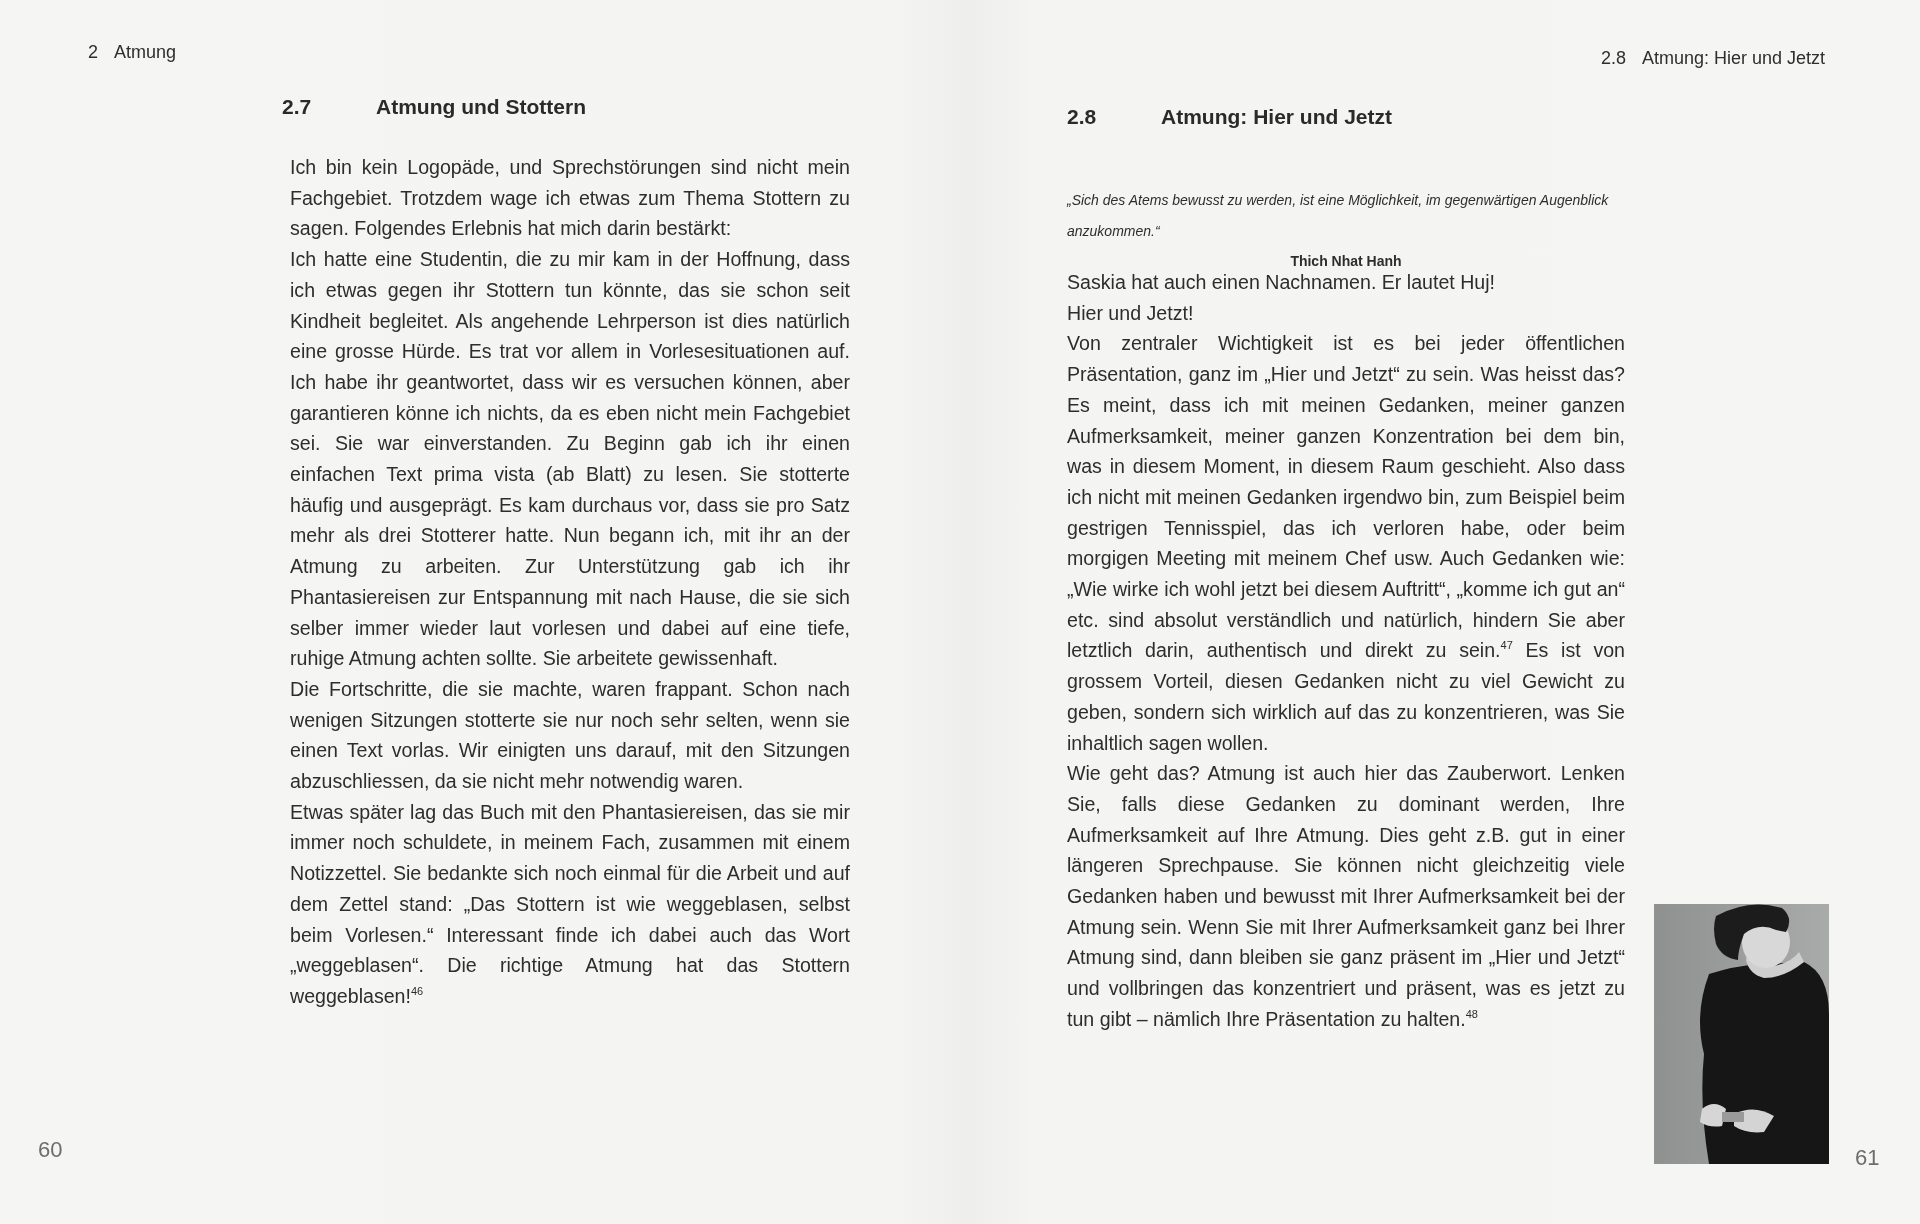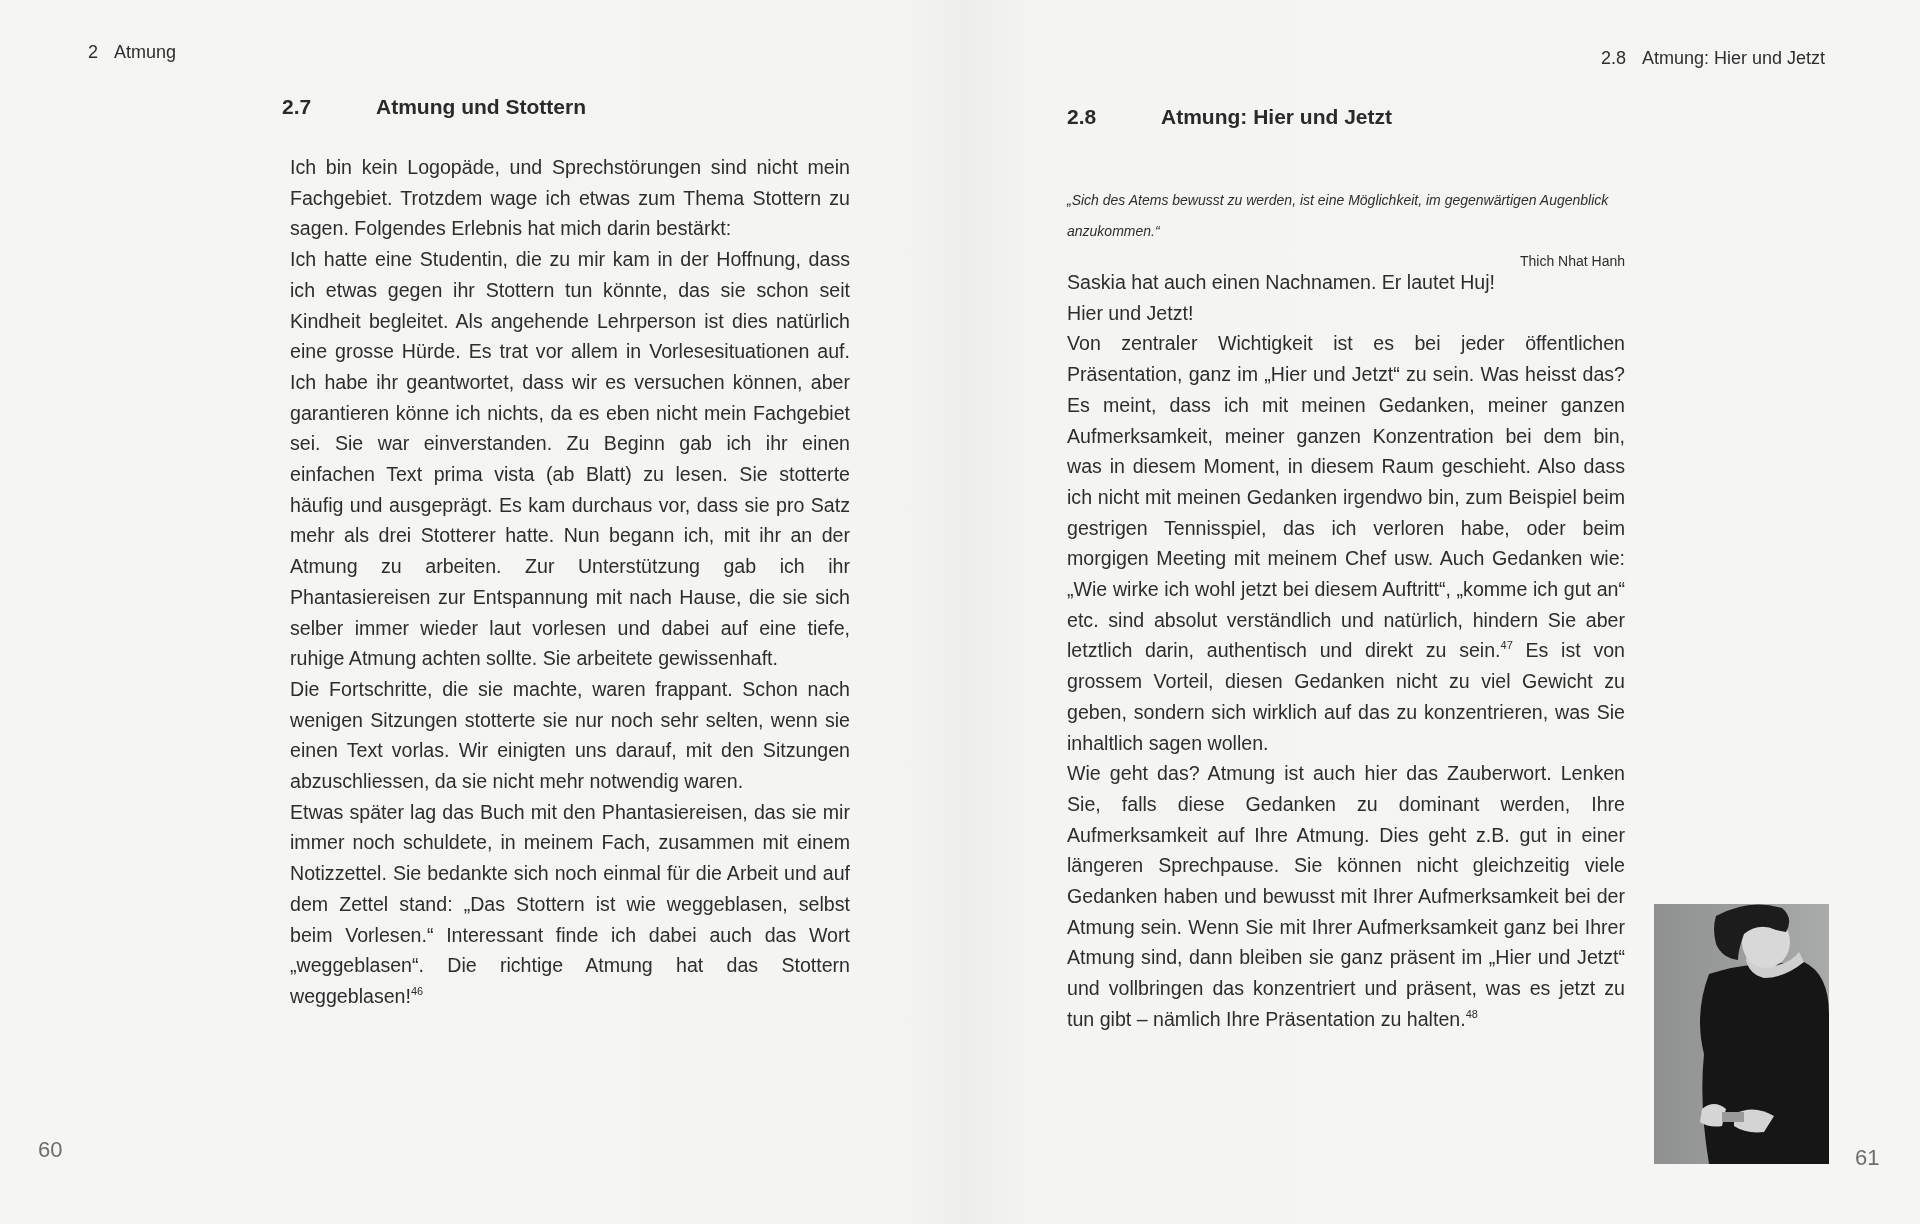--- a/index.html
+++ b/index.html
@@ -36,21 +36,21 @@
     text-align: justify;
     color: #2d2d2d;
   }
   .body-text p { margin: 0; }
   .bt-left { left: 290px; top: 152px; width: 560px; }
   .bt-right { left: 1067px; top: 267px; width: 558px; }
   sup { font-size: 11px; line-height: 0; vertical-align: 8px; }
 
   .epigraph { position: absolute; left: 1067px; top: 145px; width: 558px; font-size: 14px; line-height: 30.7px; color: #2d2d2d; margin-top: 40px; }
   .epigraph .quote { font-style: italic; }
-  .epigraph .author { text-align: right; }
+  .epigraph .author { text-align: center; font-weight: bold; }
 
   .conclusion { position: absolute; left: 1067px; top: 1110px; width: 558px; font-weight: bold; font-size: 19.6px; line-height: 30.7px; color: #3d3d3d; }
 
   .margin-note { position: absolute; left: 1700px; top: 775px; width: 130px; text-align: right; font-style: italic; font-size: 19.6px; line-height: 30.7px; color: #2d2d2d; }
 
   .photo {
     position: absolute; left: 1654px; top: 904px; width: 175px; height: 260px;
     overflow: hidden; background: #9b9d9c;
   }
   .photo svg { display: block; }

